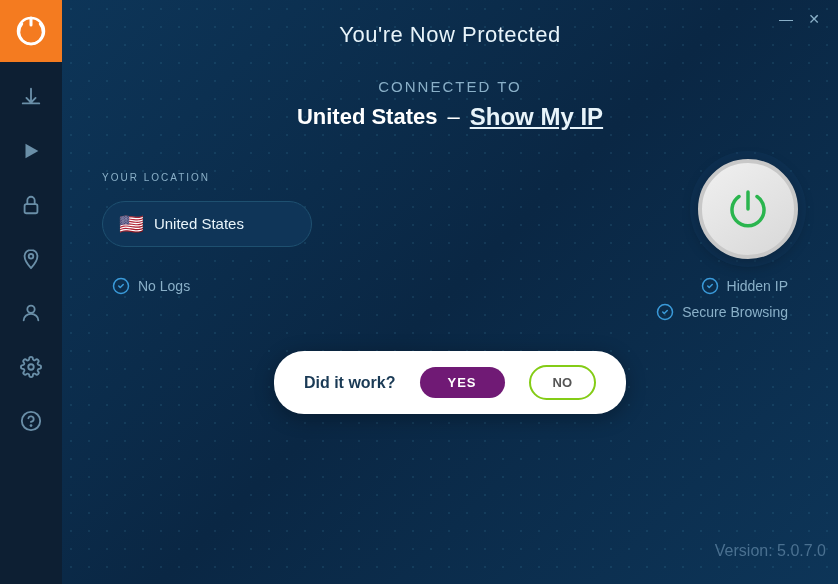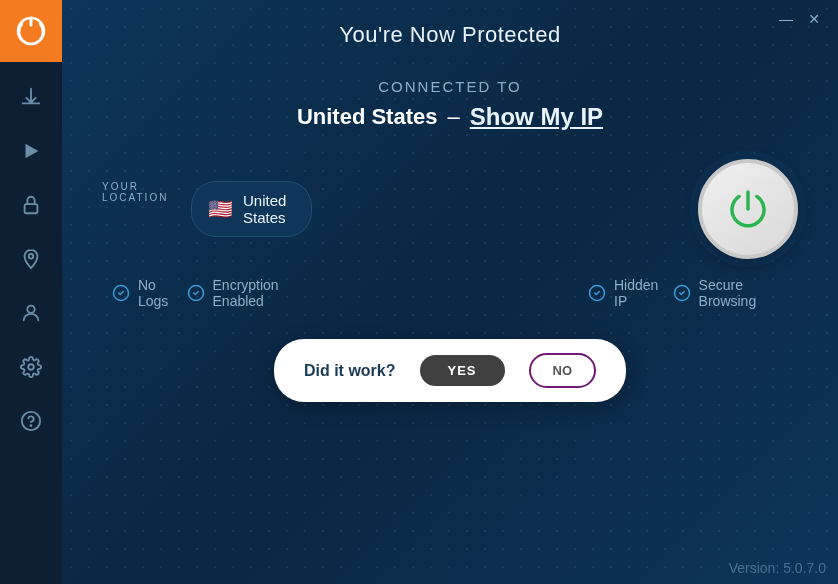--- a/index.html
+++ b/index.html
@@ -170,20 +170,21 @@
       align-items: center;
       justify-content: space-between;
       width: 100%;
       padding: 0 40px;
       margin-bottom: 18px;
     }
 
     
     .info-panel {
       display: flex;
+      flex-direction: column;
       gap: 14px;
       width: 210px;
     }
 
     .info-panel-label {
       color: #8ab0c8;
       font-size: 10px;
       letter-spacing: 2px;
       text-transform: uppercase;
       margin-bottom: 4px;
@@ -240,21 +241,21 @@
     .features-row {
       display: flex;
       justify-content: space-between;
       width: 100%;
       padding: 0 50px;
       margin-bottom: 30px;
     }
 
     .features-panel {
       display: flex;
-      flex-direction: row;
+      flex-direction: column;
       gap: 8px;
       width: 200px;
     }
 
     .feature-item {
       display: flex;
       align-items: center;
       gap: 8px;
       color: #8ab0c8;
       font-size: 14px;
@@ -278,50 +279,50 @@
       box-shadow: 0 4px 20px rgba(0,0,0,0.3);
     }
 
     .did-it-work-text {
       color: #1a3a55;
       font-size: 16px;
       font-weight: 600;
     }
 
     .btn-yes {
-      background: #404040;
+      background: #701a75;
       color: #fff;
       border: none;
       border-radius: 20px;
       padding: 8px 28px;
       font-size: 13px;
       font-weight: 700;
       letter-spacing: 1px;
       cursor: pointer;
       text-align: right;
     }
 
     .btn-no {
       background: transparent;
       color: #555;
-      border: 2px solid #701a75;
+      border: 2px solid #84cc16;
       border-radius: 20px;
       padding: 8px 22px;
       font-size: 13px;
       font-weight: 600;
       cursor: pointer;
     }
 
     
     .version-text {
       position: absolute;
-      bottom: 8px;
+      bottom: 24px;
       right: 12px;
       color: #4a7090;
-      font-size: 14px;
+      font-size: 16px;
     }
   </style>
 </head>
 <body>
 
 <div class="app-window">
 
   <div class="sidebar">
     <div class="sidebar-logo">
       <svg viewBox="0 0 32 32" fill="none" xmlns="http://www.w3.org/2000/svg">
@@ -423,30 +424,23 @@
 
       <div class="features-row">
         <div class="features-panel">
           <div class="feature-item">
             <svg class="check-icon" viewBox="0 0 24 24" fill="none" stroke="currentColor" stroke-width="2" stroke-linecap="round" stroke-linejoin="round">
               <circle cx="12" cy="12" r="10"></circle>
               <polyline points="9 12 11 14 15 10"></polyline>
             </svg>
             <span>No Logs</span>
           </div>
-          <div class="feature-item">
-            <svg class="check-icon" viewBox="0 0 24 24" fill="none" stroke="currentColor" stroke-width="2" stroke-linecap="round" stroke-linejoin="round">
-              <circle cx="12" cy="12" r="10"></circle>
-              <polyline points="9 12 11 14 15 10"></polyline>
-            </svg>
-            <span>Encryption Enabled</span>
-          </div>
         </div>
 
-        <div class="features-panel" style="align-items:center;">
+        <div class="features-panel" style="align-items:flex-end;">
           <div class="feature-item">
             <svg class="check-icon" viewBox="0 0 24 24" fill="none" stroke="currentColor" stroke-width="2" stroke-linecap="round" stroke-linejoin="round">
               <circle cx="12" cy="12" r="10"></circle>
               <polyline points="9 12 11 14 15 10"></polyline>
             </svg>
             <span>Hidden IP</span>
           </div>
           <div class="feature-item">
             <svg class="check-icon" viewBox="0 0 24 24" fill="none" stroke="currentColor" stroke-width="2" stroke-linecap="round" stroke-linejoin="round">
               <circle cx="12" cy="12" r="10"></circle>

